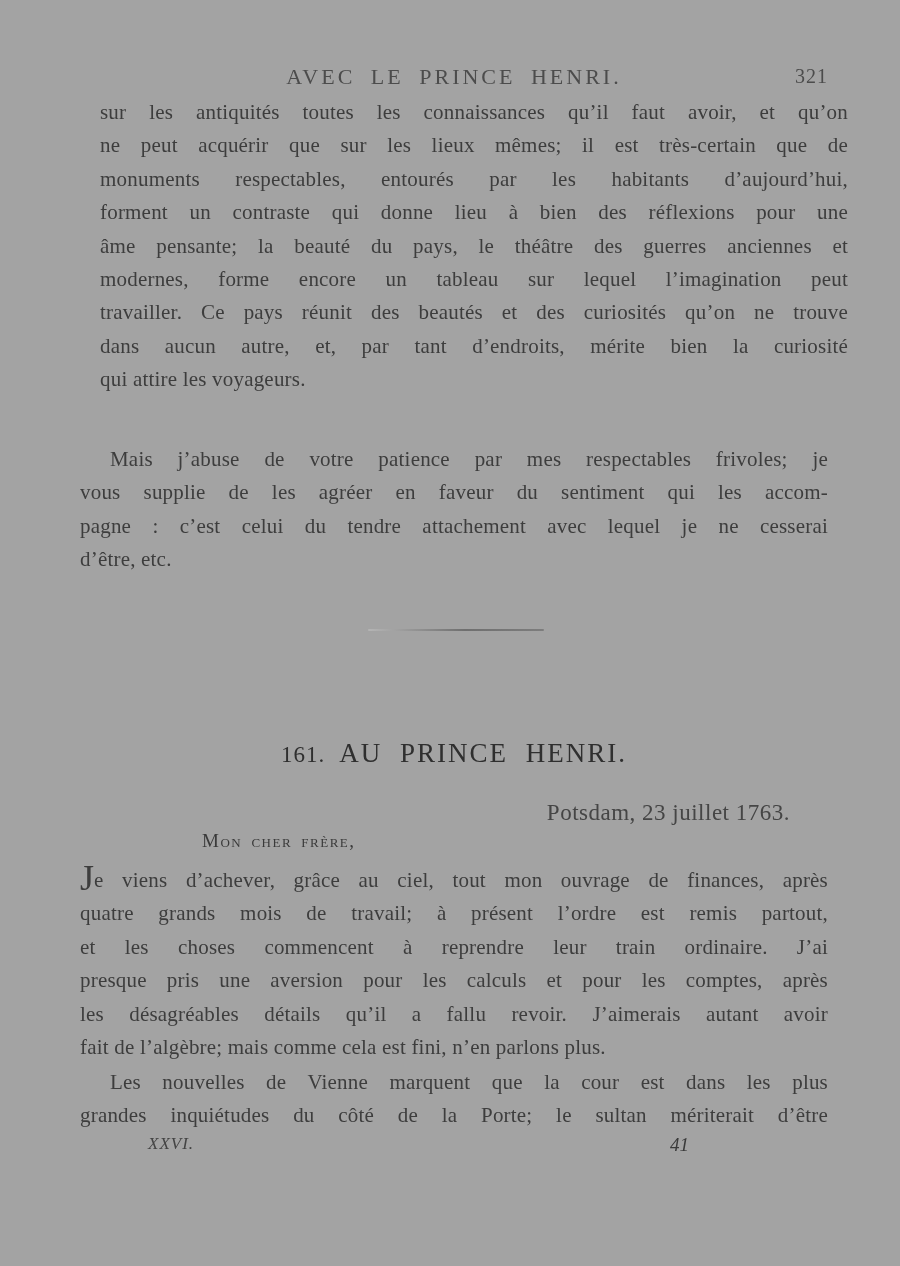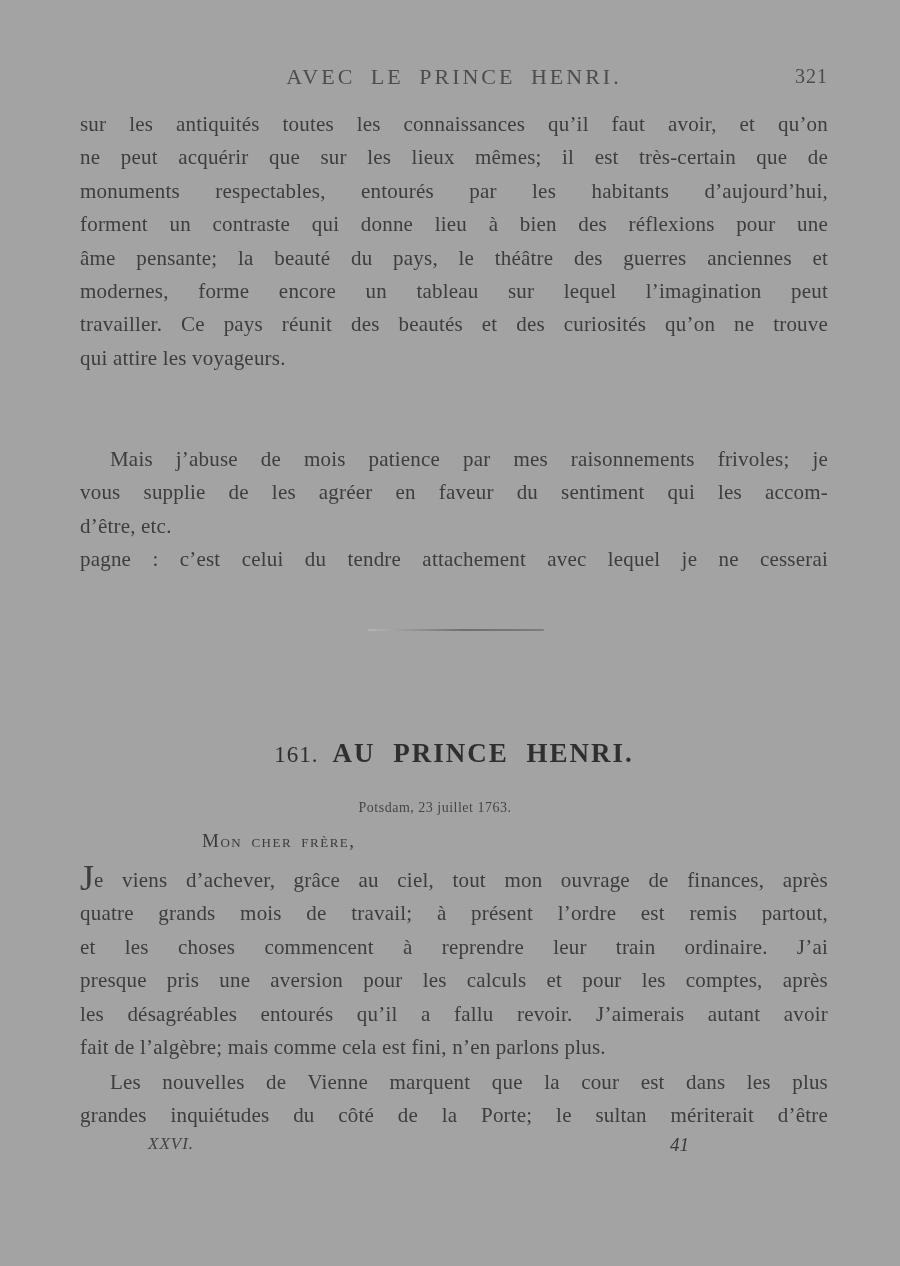--- a/index.html
+++ b/index.html
@@ -42,21 +42,21 @@
   
   .line {
     font-size: 21px;
     line-height: 33.4px;
     letter-spacing: 0.2px;
     white-space: normal;
   }
   .j { text-align: justify; text-align-last: justify; }
   .last { text-align: right; text-align-last: left; }
   .indent { text-indent: 30px; }
-  .para1 { top: 108px; }
+  .para1 { top: 96px; margin-left: 20px; }
   .para2 { top: 443px; }
   
   .divider {
     position: absolute;
     left: 368px;
     top: 629px;
     width: 176px;
     height: 2px;
     background: linear-gradient(to right, #b5b5b5, #6f6f6f 55%, #7d7d7d);
     border-radius: 1px;
@@ -69,28 +69,27 @@
   }
   .letter-number {
     font-size: 23px;
     letter-spacing: 1px;
     margin-right: 14px;
   }
   .letter-title {
     font-size: 27px;
     letter-spacing: 2px;
     word-spacing: 9px;
-    font-weight: bold;
   }
   .dateline {
     top: 800px;
-    text-align: center;
+    text-align: right;
     padding-right: 38px;
     box-sizing: border-box;
-    font-size: 14px;
+    font-size: 23px;
     letter-spacing: 0.5px;
     color: #454545;
   }
   .salutation {
     top: 830px;
     padding-left: 122px;
     font-size: 19px;
     font-variant: small-caps;
     letter-spacing: 1.5px;
     word-spacing: 3px;
@@ -131,46 +130,47 @@
   </div>
 
   <div class="col para1">
     <div class="line j">sur les antiquités toutes les connaissances qu’il faut avoir, et qu’on</div>
     <div class="line j">ne peut acquérir que sur les lieux mêmes; il est très-certain que de</div>
     <div class="line j">monuments respectables, entourés par les habitants d’aujourd’hui,</div>
     <div class="line j">forment un contraste qui donne lieu à bien des réflexions pour une</div>
     <div class="line j">âme pensante; la beauté du pays, le théâtre des guerres anciennes et</div>
     <div class="line j">modernes, forme encore un tableau sur lequel l’imagination peut</div>
     <div class="line j">travailler. Ce pays réunit des beautés et des curiosités qu’on ne trouve</div>
+    <div class="line j">dans aucun autre, et, par tant d’endroits, mérite bien la curiosité</div>
     <div class="line last">qui attire les voyageurs.</div>
   </div>
 
   <div class="col para2">
-    <div class="line j indent">Mais j’abuse de mois patience par mes raisonnements frivoles; je</div>
+    <div class="line j indent">Mais j’abuse de votre patience par mes respectables frivoles; je</div>
     <div class="line j">vous supplie de les agréer en faveur du sentiment qui les accom-</div>
+    <div class="line j">pagne : c’est celui du tendre attachement avec lequel je ne cesserai</div>
     <div class="line last">d’être, etc.</div>
-    <div class="line j">pagne : c’est celui du tendre attachement avec lequel je ne cesserai</div>
   </div>
 
   <div class="divider"></div>
 
   <div class="col letter-heading">
     <span class="letter-number">161.</span><span class="letter-title">AU PRINCE HENRI.</span>
   </div>
 
   <div class="col dateline">Potsdam, 23 juillet 1763.</div>
 
   <div class="col salutation">Mon cher frère,</div>
 
   <div class="col lpara1">
     <div class="line j"><span class="drop-initial">J</span><span>e viens d’achever, grâce au ciel, tout mon ouvrage de finances, après</span></div>
     <div class="line j">quatre grands mois de travail; à présent l’ordre est remis partout,</div>
     <div class="line j">et les choses commencent à reprendre leur train ordinaire. J’ai</div>
     <div class="line j">presque pris une aversion pour les calculs et pour les comptes, après</div>
-    <div class="line j">les désagréables entourés qu’il a fallu revoir. J’aimerais autant avoir</div>
+    <div class="line j">les désagréables détails qu’il a fallu revoir. J’aimerais autant avoir</div>
     <div class="line last">fait de l’algèbre; mais comme cela est fini, n’en parlons plus.</div>
   </div>
 
   <div class="col lpara2">
     <div class="line j indent">Les nouvelles de Vienne marquent que la cour est dans les plus</div>
     <div class="line j">grandes inquiétudes du côté de la Porte; le sultan mériterait d’être</div>
   </div>
 
   <div class="col footer">
     <span class="footer-volume">XXVI.</span>

